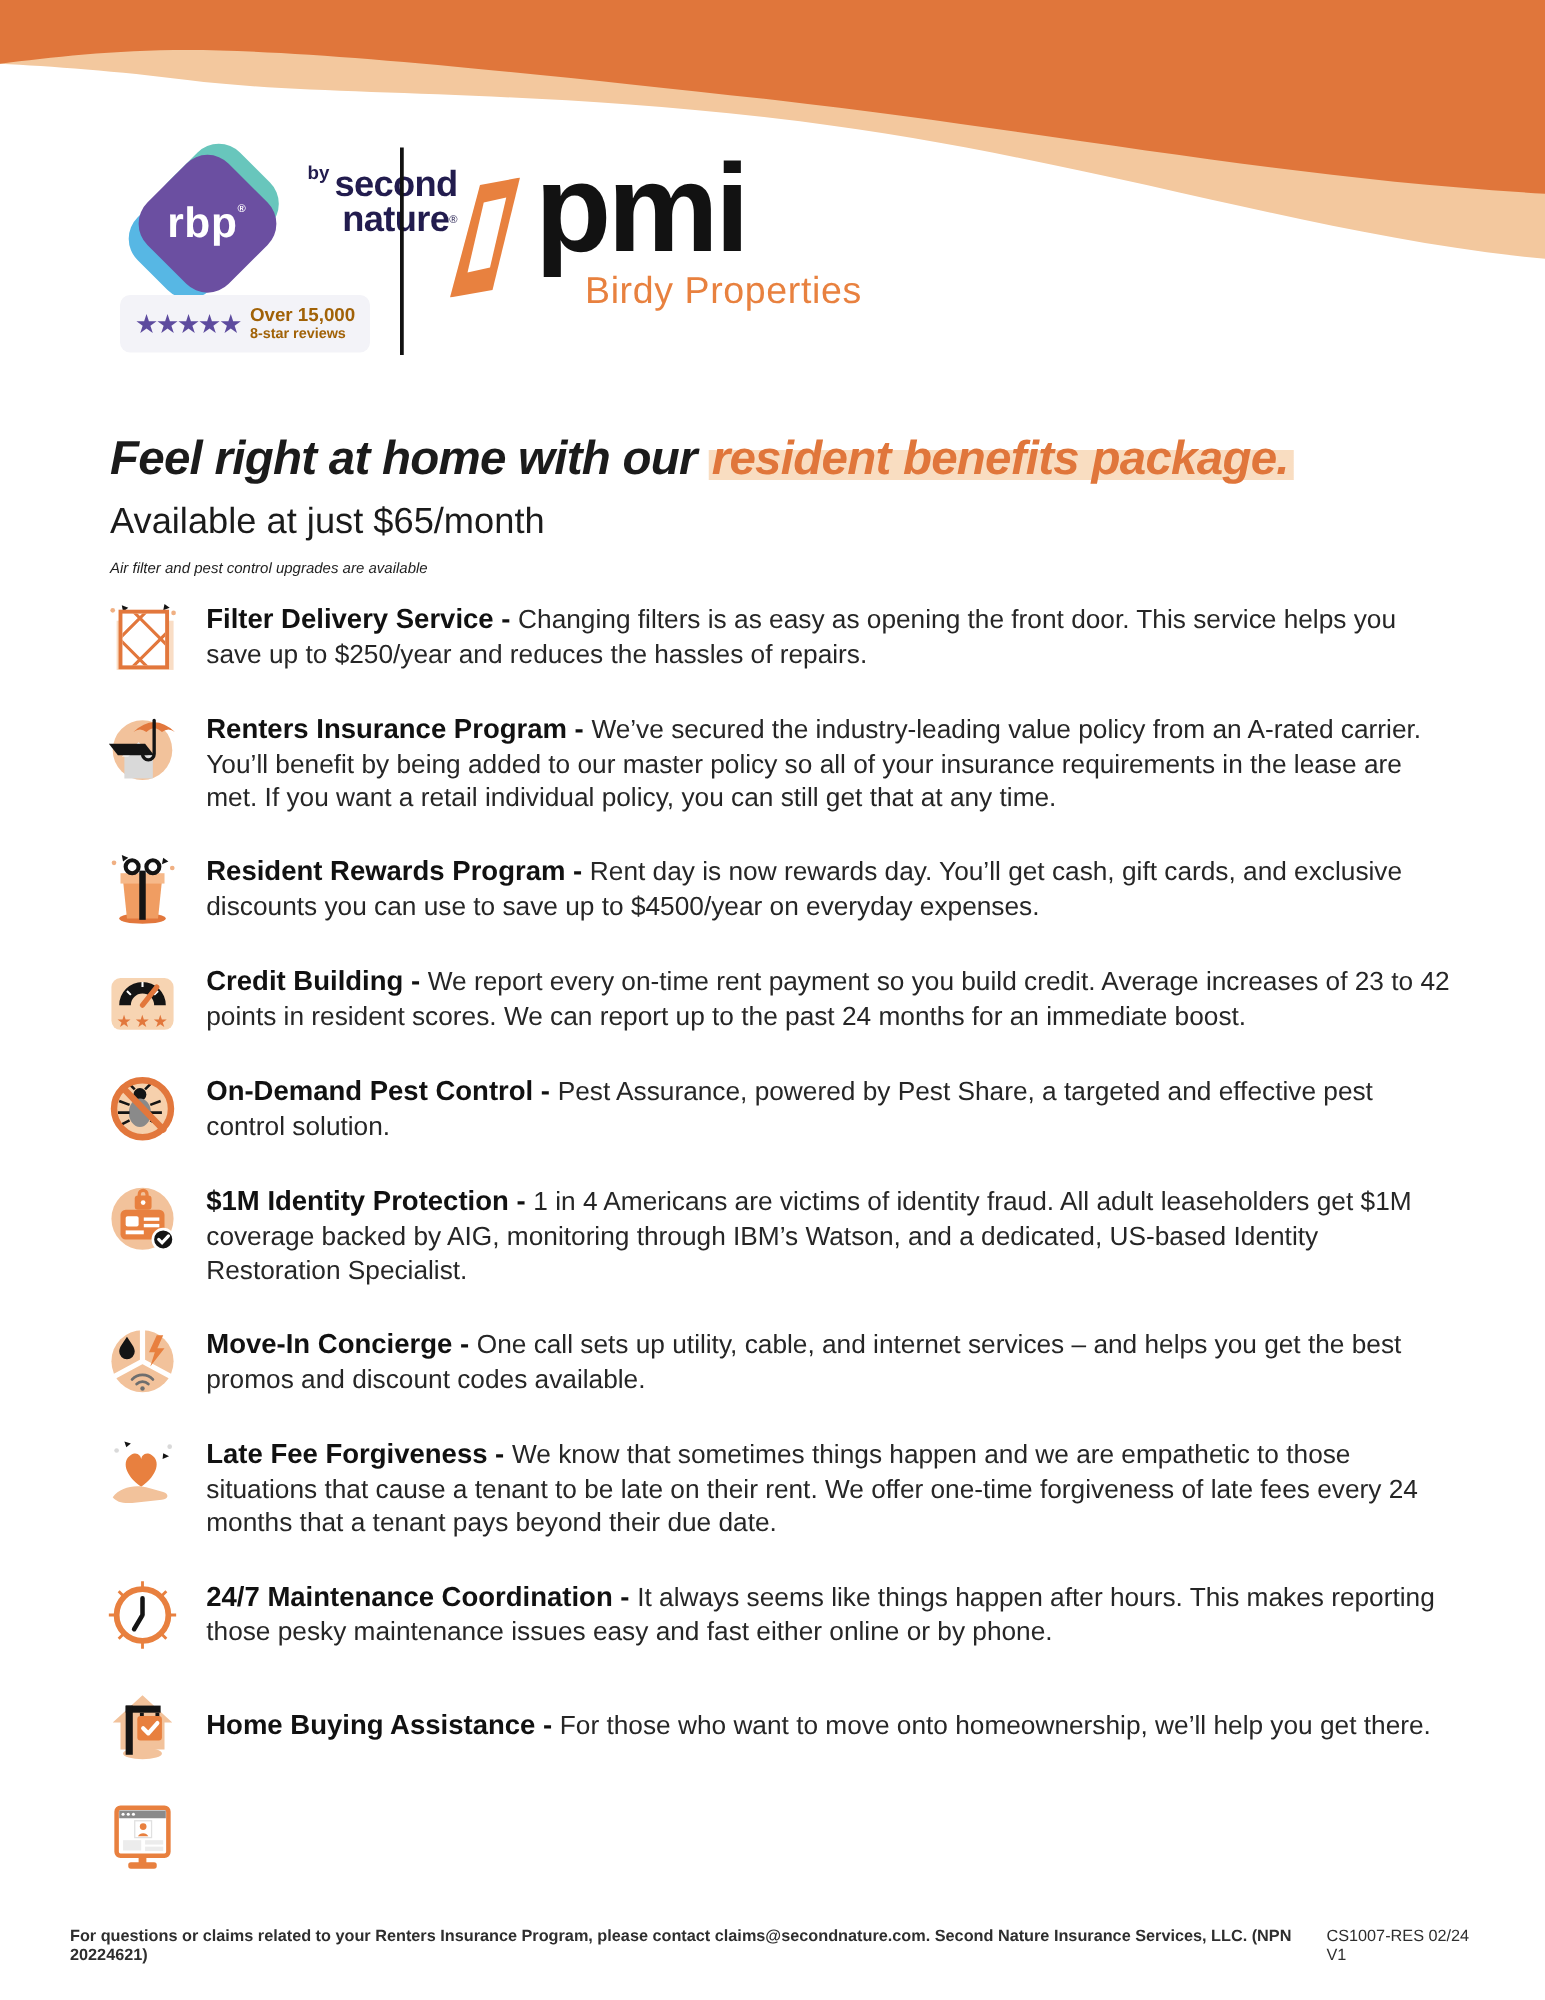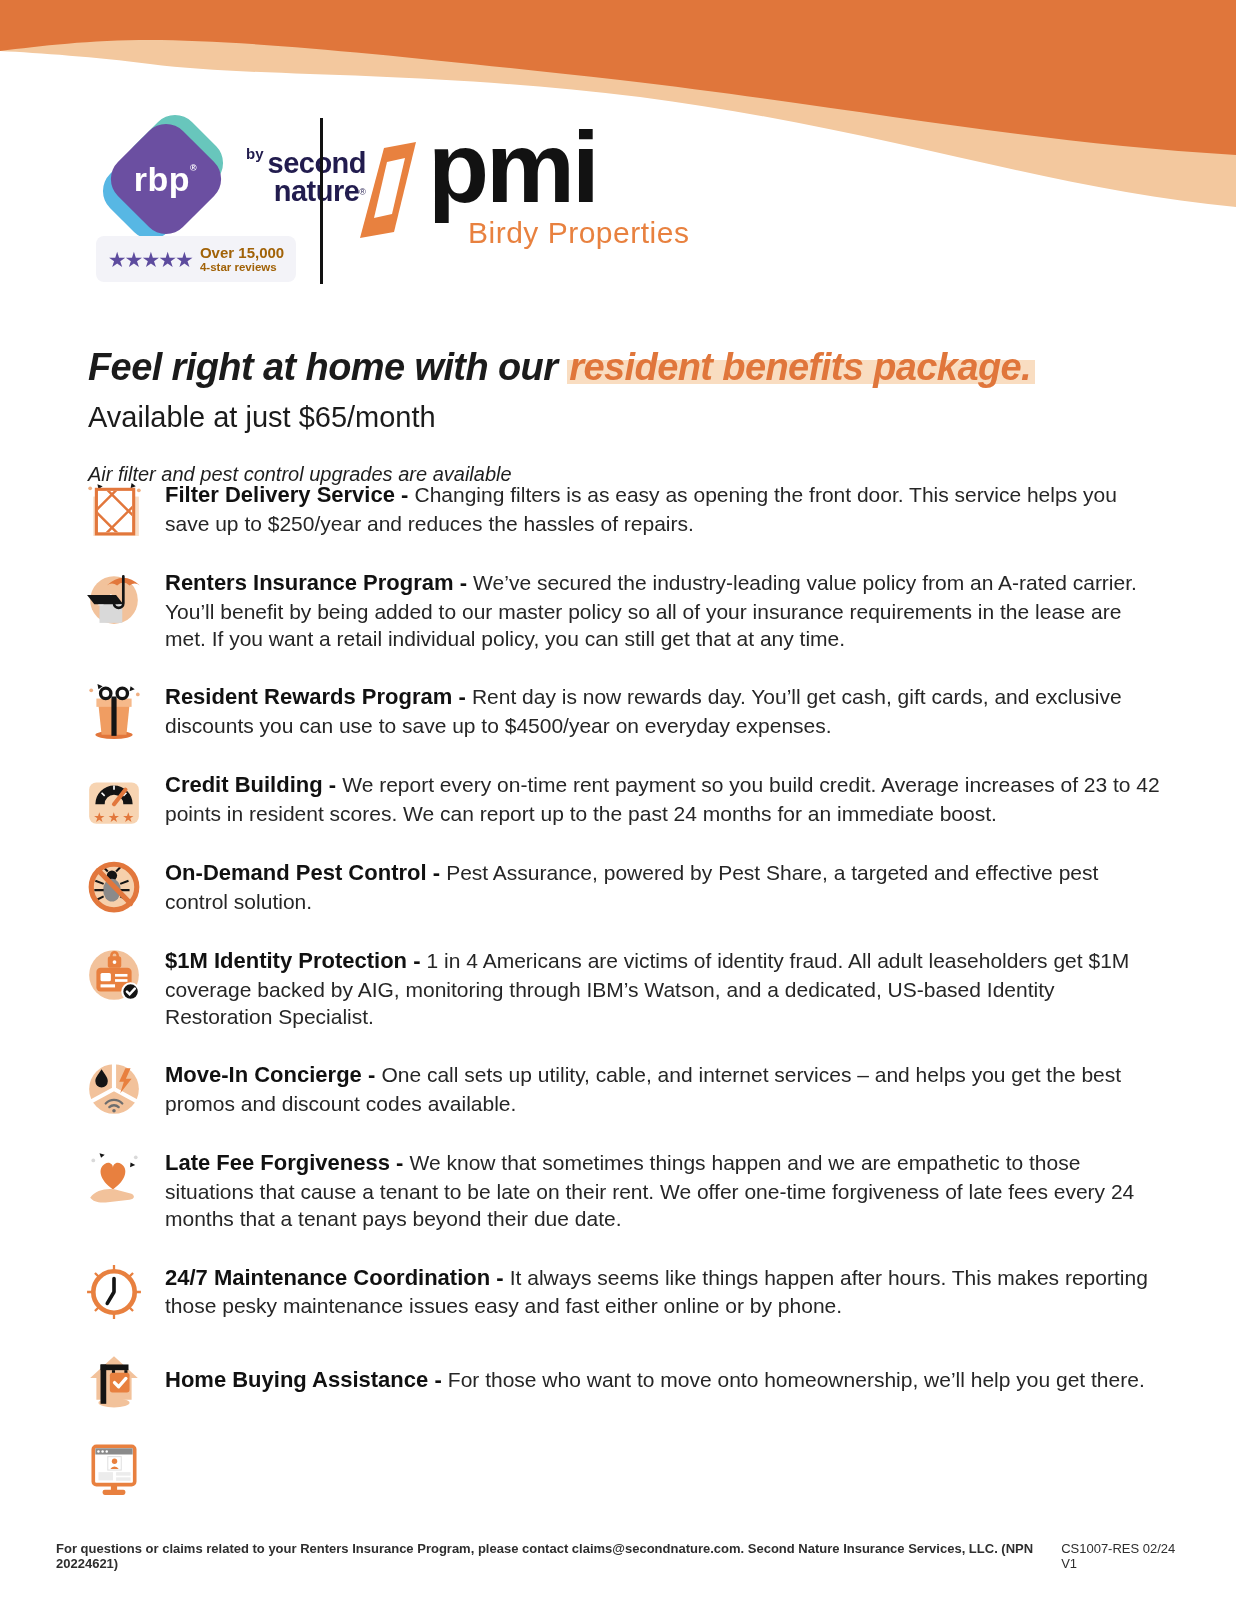--- a/index.html
+++ b/index.html
@@ -12,42 +12,42 @@
   
   .header{position:absolute;top:118px;left:88px;width:1060px;height:180px;}
   .rbp-wrap{position:absolute;left:6px;top:2px;width:150px;height:118px;}
   .dm{position:absolute;border-radius:24px;}
   .dm.teal{width:82px;height:82px;left:40px;top:2px;background:#68c6bc;transform:rotate(45deg);}
   .dm.blue{width:82px;height:82px;left:16px;top:30px;background:#57b7e4;transform:rotate(45deg);}
   .dm.purple{width:92px;height:92px;left:26px;top:13px;background:#6b4fa1;transform:rotate(45deg);
     display:flex;align-items:center;justify-content:center;}
   .dm.purple .rbp-txt{transform:rotate(-45deg);color:#fff;font-weight:700;font-size:34px;letter-spacing:.5px;}
   .rbp-txt sup{font-size:9px;vertical-align:20px;}
-  .sn-block{position:absolute;left:158px;top:29px;color:#221c4e;text-align:right;width:120px;line-height:.95;}
+  .sn-block{position:absolute;left:158px;top:14px;color:#221c4e;text-align:right;width:120px;line-height:.95;}
   .sn-block .by{font-size:15px;font-weight:700;margin-right:4px;vertical-align:14px;}
   .sn-word{font-size:29px;font-weight:800;letter-spacing:-.5px;}
   .sn-block sup{font-size:9px;}
   .reviews{position:absolute;left:8px;top:118px;width:200px;height:46px;background:#f3f3f8;border-radius:8px;
     display:flex;align-items:center;justify-content:center;gap:8px;}
   .stars{color:#5d4b9e;font-size:21px;letter-spacing:-2px;line-height:1;}
   .rev-text{color:#a16207;line-height:1.05;}
   .rev-count{font-size:15px;font-weight:700;}
   .rev-cap{font-size:11.5px;font-weight:600;}
   .vdiv{position:absolute;left:232px;top:0;width:2.5px;height:166px;background:#111;}
   .pmi-block{position:absolute;left:268px;top:10px;display:flex;align-items:flex-start;}
   .pmi-glyph{margin-top:14px;}
   .pmi-col{margin-left:6px;}
   .pmi-word{font-size:100px;font-weight:800;line-height:.78;color:#121212;letter-spacing:-3px;}
   .pmi-company{font-size:30px;color:#e8813f;font-weight:500;margin-top:10px;padding-left:40px;letter-spacing:.5px;}
   
   .hero{position:absolute;left:88px;top:346px;width:1100px;}
   .hero h1{margin:0;font-size:38px;font-weight:700;letter-spacing:-.6px;white-space:nowrap;color:#1b1b1b;font-style:italic;}
   .hl{color:#e0763b;background:linear-gradient(#f9ddc1,#f9ddc1) no-repeat 0 72%;background-size:100% 55%;padding:0 4px 2px 2px;}
   .subtitle{margin:12px 0 0;font-size:29px;font-weight:400;color:#1b1b1b;}
-  .note{margin:29px 0 0;font-size:20px;font-style:italic;color:#1e1e1e;}
+  .note{margin:13px 0 0;font-size:12px;font-style:italic;color:#1e1e1e;}
   
   .benefits{position:absolute;left:85px;top:480px;width:1078px;display:flex;flex-direction:column;gap:30px;}
   .benefit{display:flex;gap:22px;align-items:flex-start;}
   .benefit.center{align-items:center;}
   .b-icon{width:58px;height:58px;flex:none;}
   .b-text{margin:0;font-size:21px;line-height:1.3;color:#262626;padding-top:1px;}
   .b-text strong{font-size:22px;color:#111;}
   
   .footer{position:absolute;left:56px;right:46px;top:1541px;display:flex;justify-content:space-between;
     font-size:13px;color:#2e2e2e;}
@@ -73,21 +73,21 @@
       </div>
     </div>
     <div class="sn-block">
       <div><span class="by">by</span><span class="sn-word">second</span></div>
       <div><span class="sn-word">nature</span><sup>®</sup></div>
     </div>
     <div class="reviews">
       <span class="stars">★★★★★</span>
       <span class="rev-text">
         <div class="rev-count">Over 15,000</div>
-        <div class="rev-cap">4-star reviews</div>
+        <div class="rev-cap">8-star reviews</div>
       </span>
     </div>
     <div class="vdiv"></div>
     <div class="pmi-block">
       <svg class="pmi-glyph" width="66" height="96" viewBox="0 0 66 96">
         <path fill="#e8813f" d="M28,6 L60,0 L38,90 L4,96 Z"></path>
         <path fill="#ffffff" d="M31,20 L49,16 L36,72 L18,76 Z"></path>
       </svg>
       <div class="pmi-col">
         <div class="pmi-word">pmi</div>

